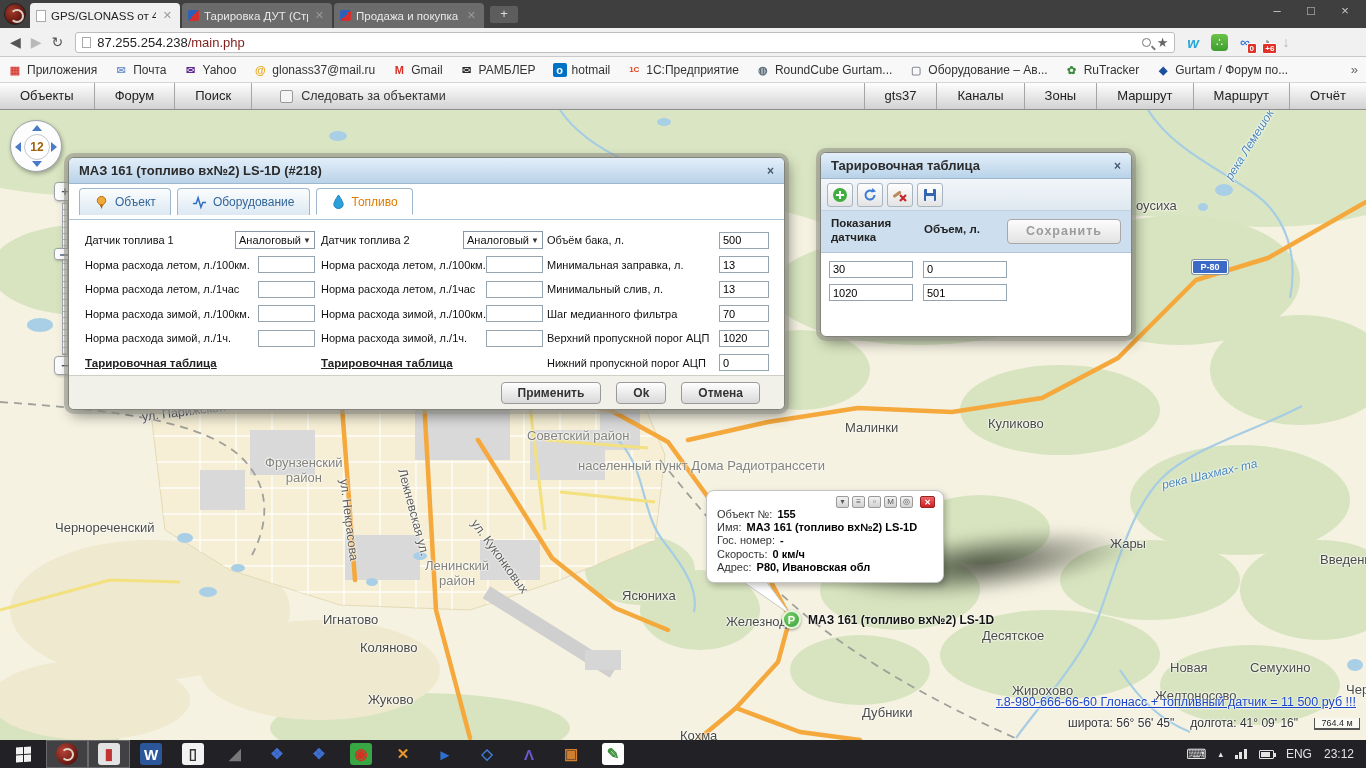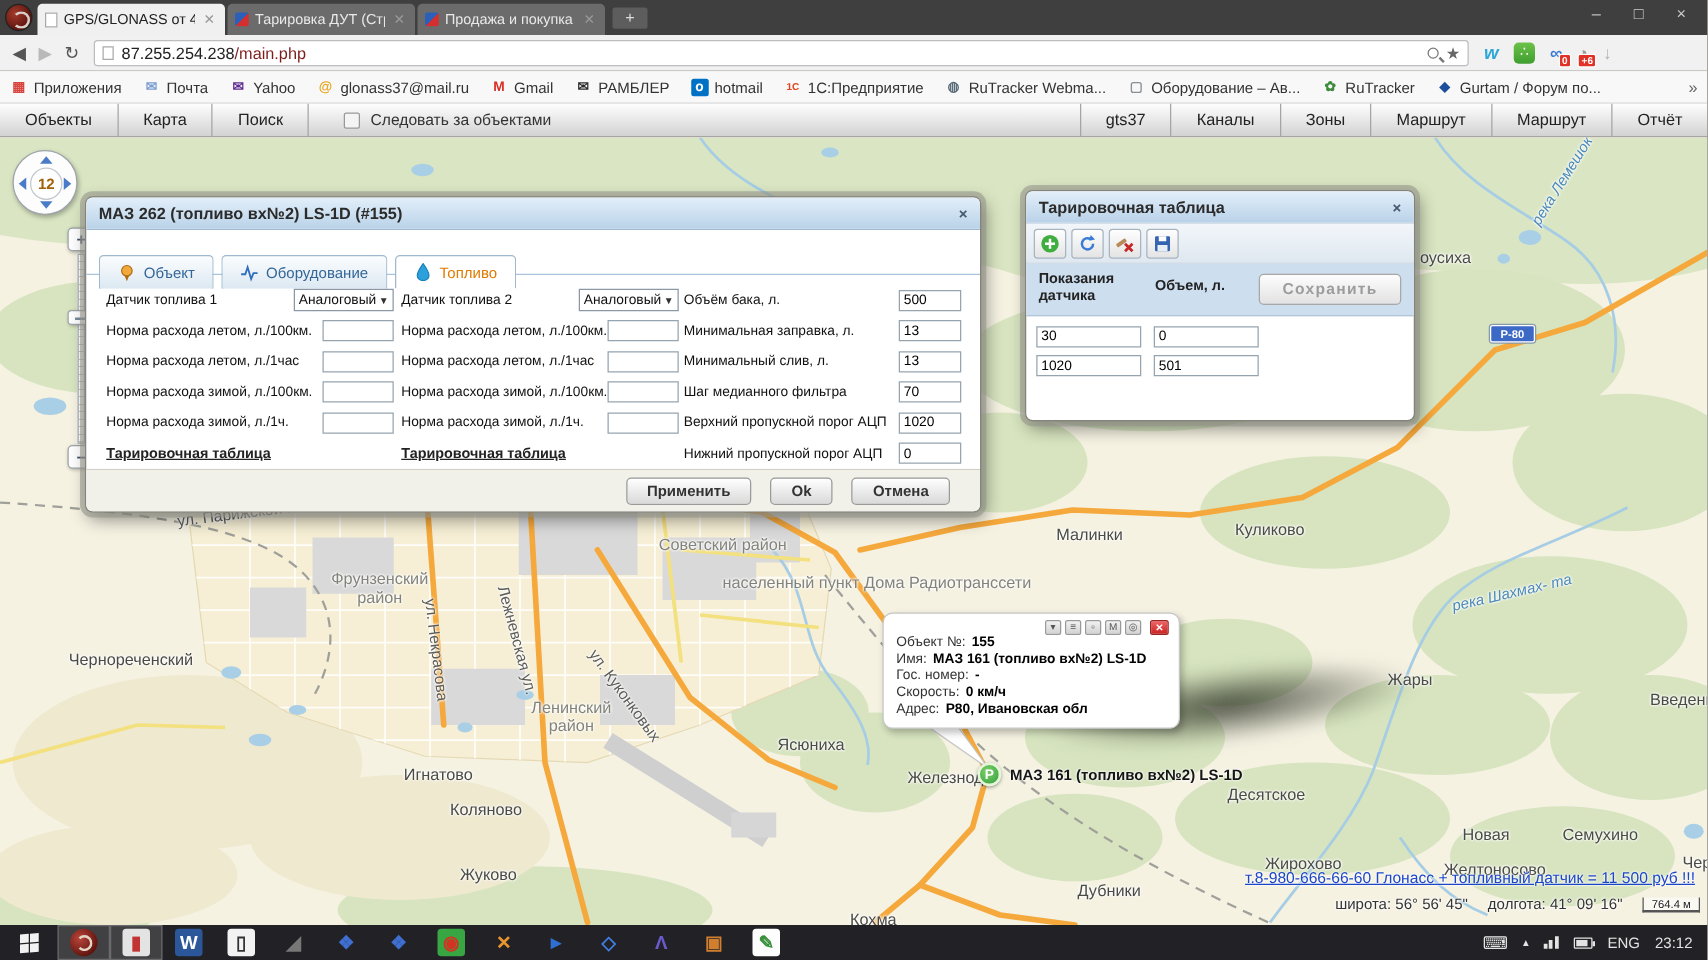--- a/index.html
+++ b/index.html
@@ -124,21 +124,21 @@
     border-bottom:2px solid #555;line-height:10px;background:rgba(255,255,255,.5);}
 
   
   .dlg{position:absolute;background:#fff;border:1px solid #83837b;border-radius:6px;
     box-shadow:0 0 0 4px rgba(150,150,140,.6),3px 5px 14px rgba(0,0,0,.45);}
   .dlg-title{height:26px;background:linear-gradient(#e3effa,#b9d2e8);border-bottom:1px solid #9db8cf;border-radius:5px 5px 0 0;
     display:flex;align-items:center;padding:0 10px;font-size:13px;font-weight:bold;color:#2b2b2b;}
   .dlg-close{margin-left:auto;color:#44596e;font-weight:bold;font-size:12px;}
 
   #unit-dialog{left:68px;top:157px;width:717px;height:253px;}
-  #u-tabs{display:flex;gap:6px;padding:20px 0 0 10px;border-bottom:1px solid #a9c4da;height:36px;}
+  #u-tabs{display:flex;gap:6px;padding:4px 0 0 10px;border-bottom:1px solid #a9c4da;height:36px;}
   .u-tab{display:flex;align-items:center;gap:6px;height:27px;padding:0 14px;background:linear-gradient(#fbfdfe,#dce8f2);
     border:1px solid #9db8cf;border-bottom:none;border-radius:4px 4px 0 0;font-size:12px;color:#336699;margin-bottom:-1px;}
   .u-tab.active{background:#fff;color:#e07b00;border-bottom:1px solid #fff;}
   .tabicon{width:15px;height:15px;display:inline-block;}
   .u-col{position:absolute;top:70px;}
   #u-col1{left:16px;width:230px;} #u-col2{left:252px;width:222px;} #u-col3{left:478px;width:222px;}
   .u-row{display:flex;justify-content:space-between;align-items:center;height:24.5px;font-size:11px;color:#111;}
   .u-inp{width:57px;height:17px;border:1px solid #96a4b0;font-size:11px;padding:0 3px;}
   .u-inp.small{width:50px;}
   .u-select{width:80px;height:18px;border:1px solid #8a98a6;background:#fff;display:flex;align-items:center;
@@ -266,41 +266,41 @@
       <span class="bm">
     <span class="bm-ico" style="color: rgb(255, 255, 255); background: rgb(0, 114, 198);">o</span>
     <span class="bm-lbl">hotmail</span>
   </span>
       <span class="bm">
     <span class="bm-ico" style="color: rgb(224, 64, 26); font-size: 8px;">1С</span>
     <span class="bm-lbl">1С:Предприятие</span>
   </span>
       <span class="bm">
     <span class="bm-ico" style="color: rgb(90, 107, 122);">◍</span>
-    <span class="bm-lbl">RuTracker Webma...</span>
+    <span class="bm-lbl">RoundCube Gurtam...</span>
   </span>
       <span class="bm">
     <span class="bm-ico" style="color: rgb(138, 144, 150);">▢</span>
     <span class="bm-lbl">Оборудование – Ав...</span>
   </span>
       <span class="bm">
     <span class="bm-ico" style="color: rgb(60, 140, 60);">✿</span>
     <span class="bm-lbl">RuTracker</span>
   </span>
       <span class="bm">
     <span class="bm-ico" style="color: rgb(28, 79, 156);">◆</span>
     <span class="bm-lbl">Gurtam / Форум по...</span>
   </span>
       <span id="bm-overflow">»</span>
   </div>
 
   <div id="menubar">
     <span id="mb-left" style="display:flex;">
         <span class="mb-btn">Объекты</span>
-        <span class="mb-btn">Карта</span>
+        <span class="mb-btn">Форум</span>
         <span class="mb-btn">Поиск</span>
       </span>
     <span id="follow">
       <span class="cb"></span>
       <span>Следовать за объектами</span>
     </span>
     <span id="mb-spacer"></span>
     <span class="mb-right" id="mb-right">
         <span class="mb-btn">gts37</span>
         <span class="mb-btn">Каналы</span>
@@ -498,21 +498,21 @@
     <a id="ad-link">т.8-980-666-66-60 Глонасс + топливный датчик = 11 500 руб !!!</a>
     <div id="coordsline">
       <span>широта: 56° 56' 45"</span>
       <span>долгота: 41° 09' 16"</span>
       <span id="scalebox">764.4 м</span>
     </div>
   </div>
 
   <div class="dlg" id="unit-dialog">
     <div class="dlg-title">
-      <span>МАЗ 262 (топливо вх№2) LS-1D (#155)</span>
+      <span>МАЗ 161 (топливо вх№2) LS-1D (#218)</span>
       <span class="dlg-close">×</span>
     </div>
     <div id="u-tabs">
         <span class="u-tab">
     <span class="tabicon"><svg viewBox="0 0 16 16">
               <circle cx="8" cy="6" r="4.5" fill="#f2a93c" stroke="#b06a10"></circle>
               <path d="M6,10 L8,15 L10,10 Z" fill="#b06a10"></path>
             </svg></span>
     <span class="u-tab-lbl">Объект</span>
   </span>

